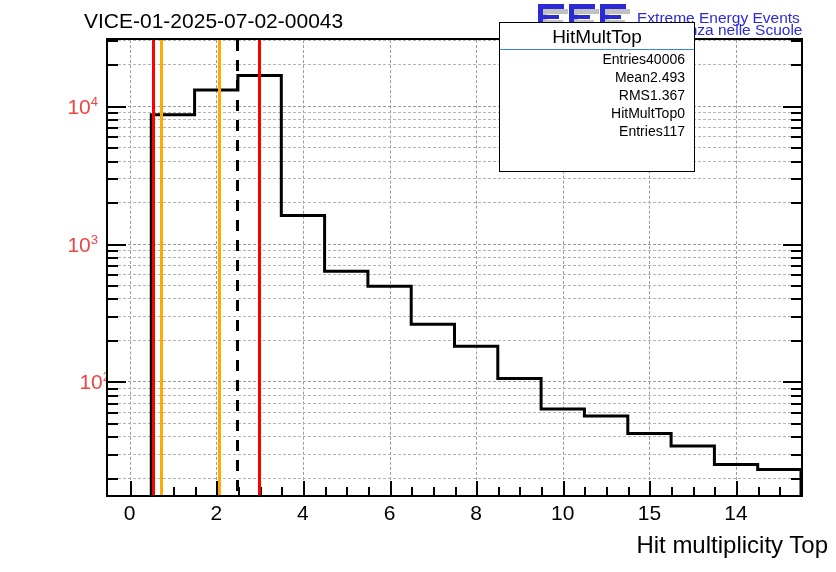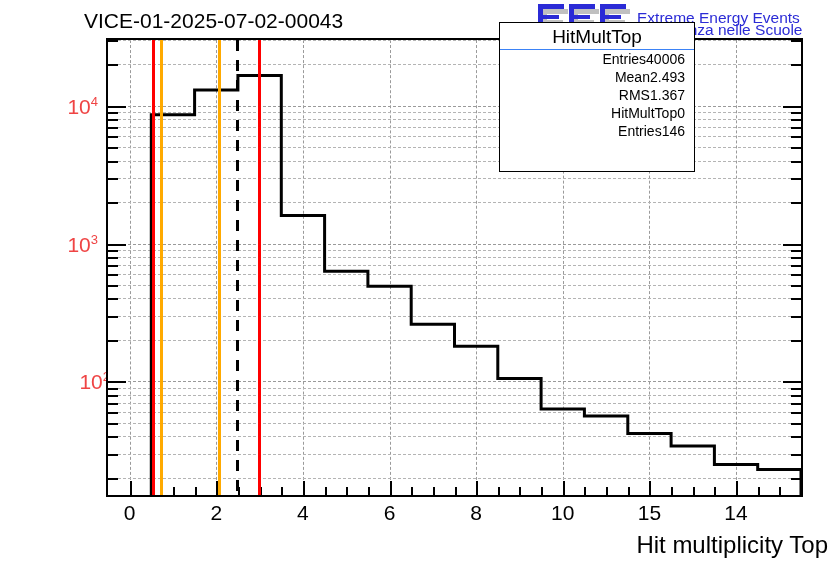--- a/index.html
+++ b/index.html
@@ -285,18 +285,18 @@
         <div class="stats-row">
           <span class="stats-key">RMS</span>
           <span class="stats-val">1.367</span>
         </div>
         <div class="stats-row">
           <span class="stats-key">HitMultTop</span>
           <span class="stats-val">0</span>
         </div>
         <div class="stats-row">
           <span class="stats-key">Entries</span>
-          <span class="stats-val">146</span>
+          <span class="stats-val">117</span>
         </div>
       </div>
   </div>
 
 </div>
 
 </body></html>

